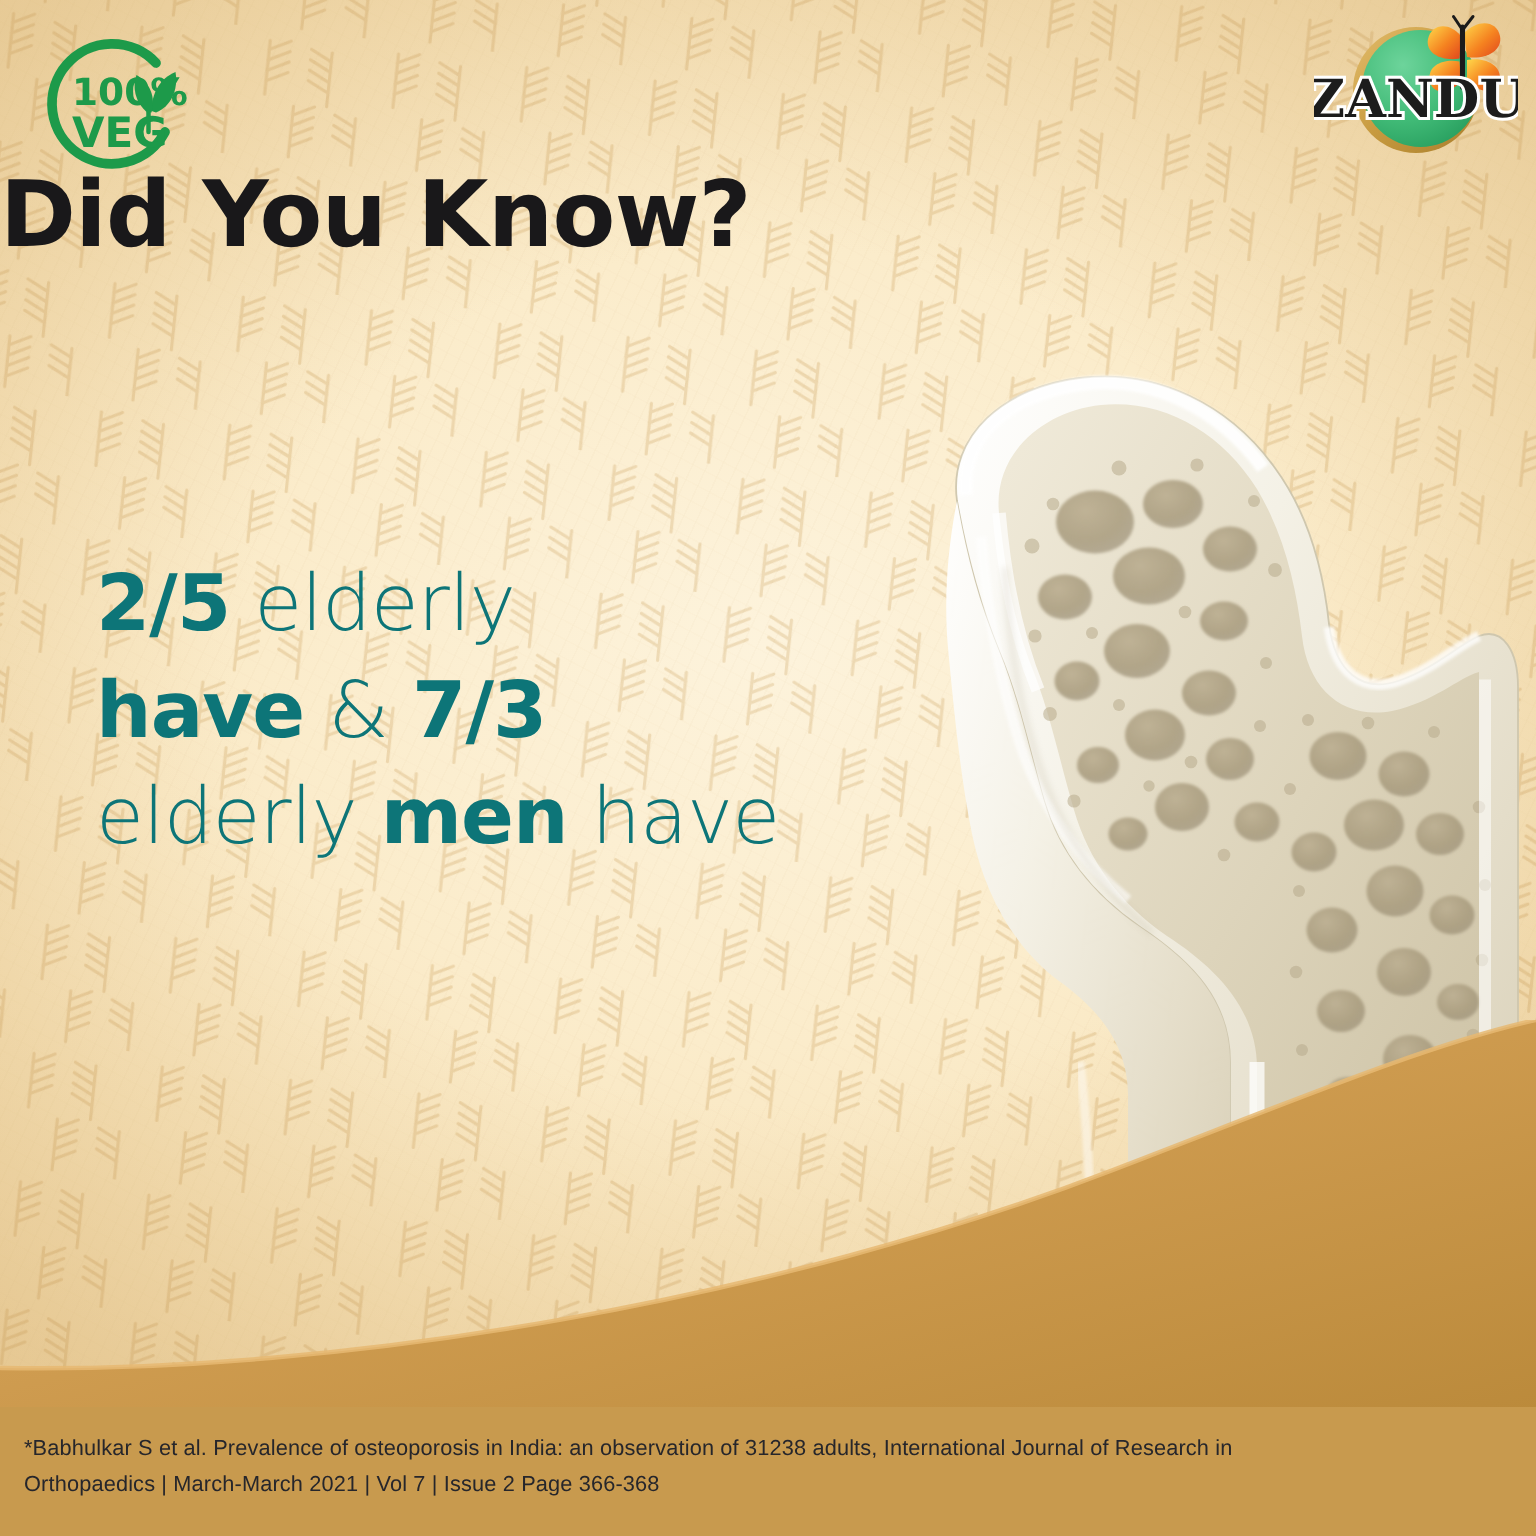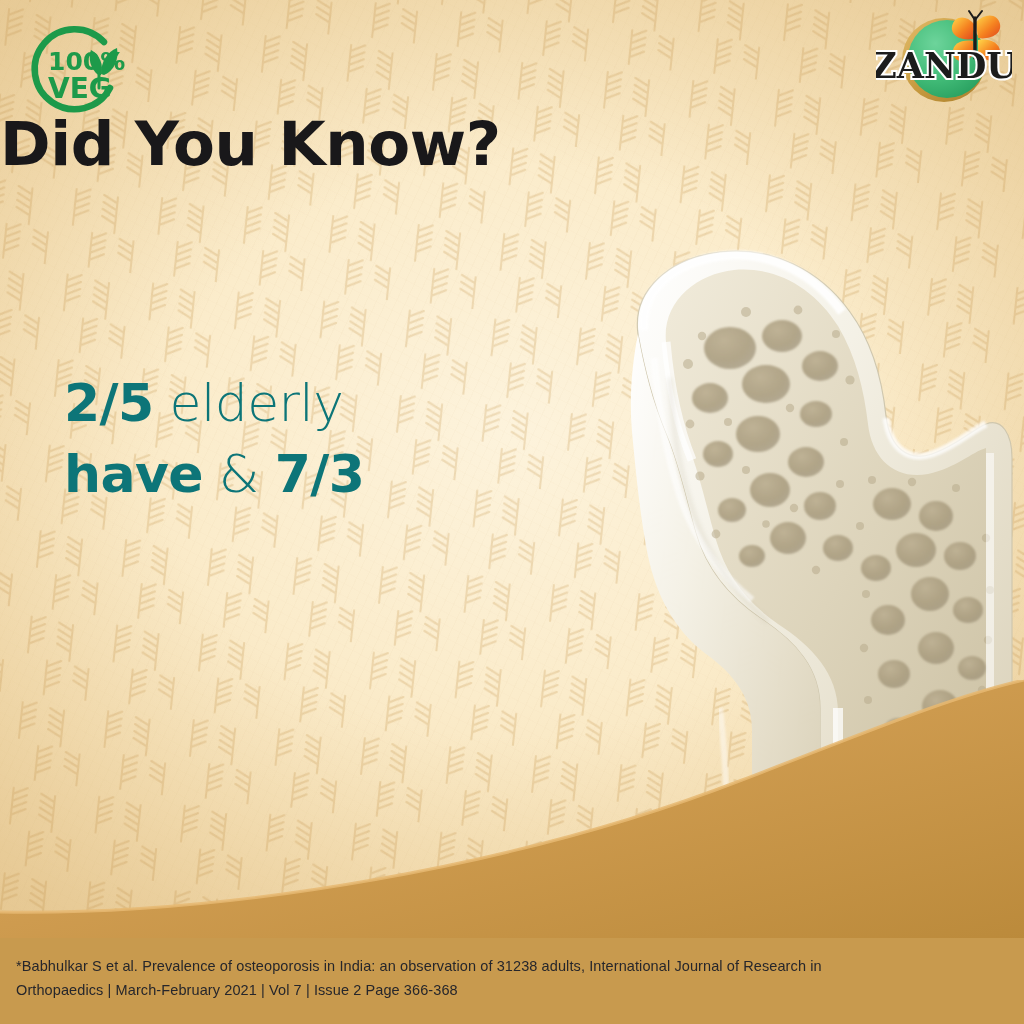--- a/index.html
+++ b/index.html
@@ -297,20 +297,23 @@
 
   <div class="headline">Did You Know?</div>
 
   <div class="stat-block">
     <span class="stat-line">
       <span class="hv">2/5</span><span> elderly</span>
     </span>
     <span class="stat-line">
       <span class="hv">have</span><span> &amp; </span><span class="hv">7/3</span>
     </span>
+    <span class="stat-line">
+      <span>elderly </span><span class="hv">men</span><span> have</span>
+    </span>
   </div>
 
   <div class="veg-badge">
     <svg viewBox="0 0 110 96" width="110" height="96" aria-hidden="true">
       <path d="M86 20 A40 40 0 1 0 92 66" fill="none" stroke="#1d9a4a" stroke-width="6.5" stroke-linecap="round"></path>
       <text x="30" y="48" font-family="DejaVu Sans, sans-serif" font-size="25" font-weight="bold" fill="#1d9a4a">100%</text>
       <text x="30" y="76" font-family="DejaVu Sans, sans-serif" font-size="28" font-weight="bold" fill="#1d9a4a">VEG</text>
       <g fill="#1d9a4a">
         <path d="M83 52 C83 40 89 30 99 26 C101 38 96 49 86 53 Z"></path>
         <path d="M80 53 C72 46 70 36 73 28 C82 33 86 43 83 53 Z"></path>
@@ -348,16 +351,16 @@
         <path d="M99 10 L99 50" stroke="#1b1b1b" stroke-width="3.4" stroke-linecap="round"></path>
         <path d="M99 12 L93 3" stroke="#1b1b1b" stroke-width="2" stroke-linecap="round"></path>
         <path d="M99 12 L106 3" stroke="#1b1b1b" stroke-width="2" stroke-linecap="round"></path>
       </g>
       <text x="68" y="70" text-anchor="middle" font-family="DejaVu Serif, serif" font-size="35" font-weight="bold" fill="#1c1c1c" stroke="#ffffff" stroke-width="4" paint-order="stroke">ZANDU</text>
     </svg>
   </div>
 
   <div class="footer">
     <p class="footer-text">*Babhulkar S et al. Prevalence of osteoporosis in India: an observation of 31238 adults, International Journal of Research in</p>
-    <p class="footer-text">Orthopaedics | March-February 2021 | Vol 7 | Issue 2 Page 366-368</p>
+    <p class="footer-text">Orthopaedics | March-March 2021 | Vol 7 | Issue 2 Page 366-368</p>
   </div>
 
 </div>
 
 </body></html>

